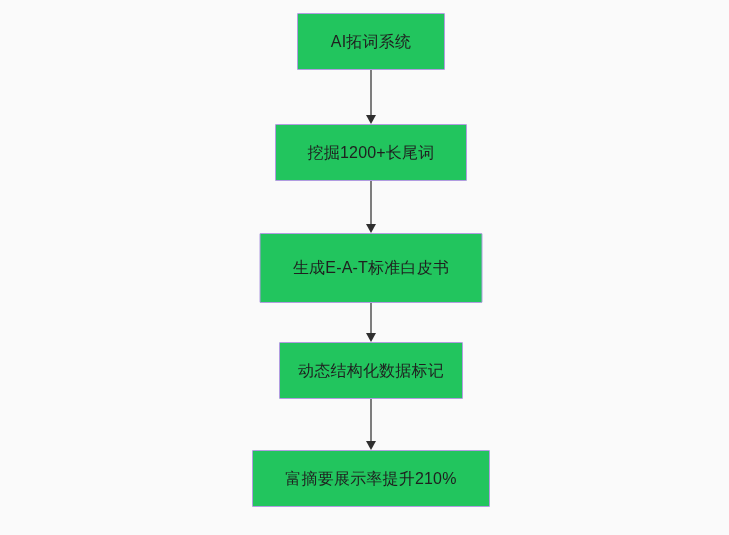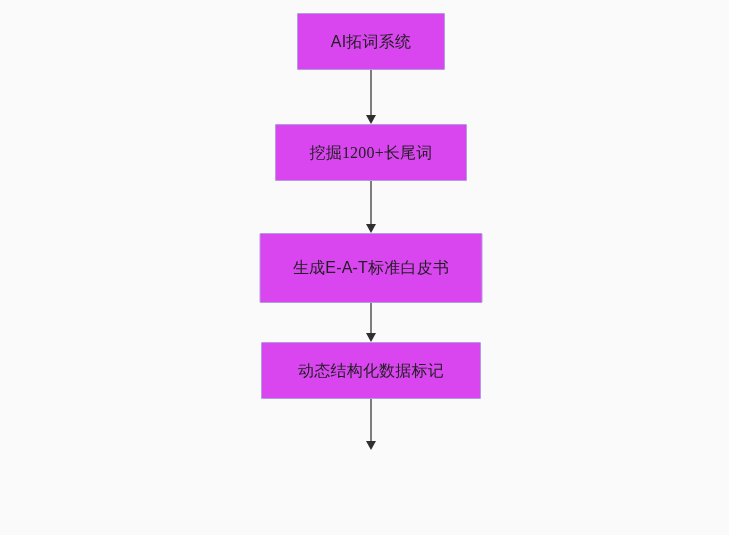--- a/index.html
+++ b/index.html
@@ -16,21 +16,21 @@
 
   #flowchart {
     position: relative;
     width: 729px;
     height: 535px;
   }
 
   .node {
     position: absolute;
     box-sizing: border-box;
-    background: #d946ef;
+    background: #22c55e;
     border: 1.5px solid #b19ce0;
     border-radius: 1px;
     height: 57px;
     display: flex;
     align-items: center;
     justify-content: center;
     transform: translateX(-50%);
   }
 
   .node-label {
@@ -87,22 +87,25 @@
     <div class="connector-head"></div>
   </div>
   <div class="connector" style="left: 371px; top: 399px; height: 51px;">
     <div class="connector-line" style="height: 43px;"></div>
     <div class="connector-head"></div>
   </div>
 
   <div class="node" style="left: 371px; top: 13px; width: 148px; height: 57px;">
     <span class="node-label">AI拓词系统</span>
   </div>
-  <div class="node" style="left: 371px; top: 124px; width: 192px; height: 57px; font-family: Liberation Serif, serif;">
+  <div class="node" style="left: 371px; top: 124px; width: 192px; height: 57px;">
     <span class="node-label">挖掘1200+长尾词</span>
   </div>
   <div class="node" style="left: 371px; top: 233px; width: 223px; height: 70px;">
     <span class="node-label">生成E-A-T标准白皮书</span>
   </div>
-  <div class="node" style="left: 371px; top: 342px; width: 220px; height: 57px;">
+  <div class="node" style="left: 371px; top: 342px; width: 184px; height: 57px;">
     <span class="node-label">动态结构化数据标记</span>
+  </div>
+  <div class="node" style="left: 371px; top: 450px; width: 238px; height: 57px;">
+    <span class="node-label">富摘要展示率提升210%</span>
   </div>
 </div>
 
 </body></html>

